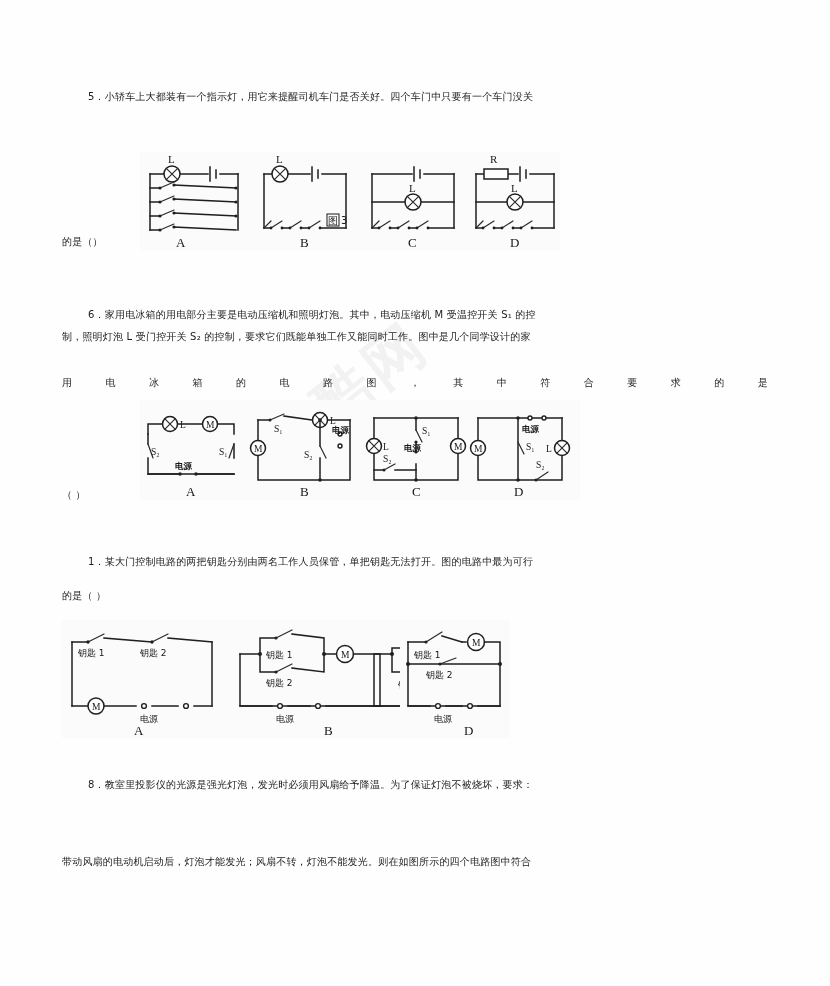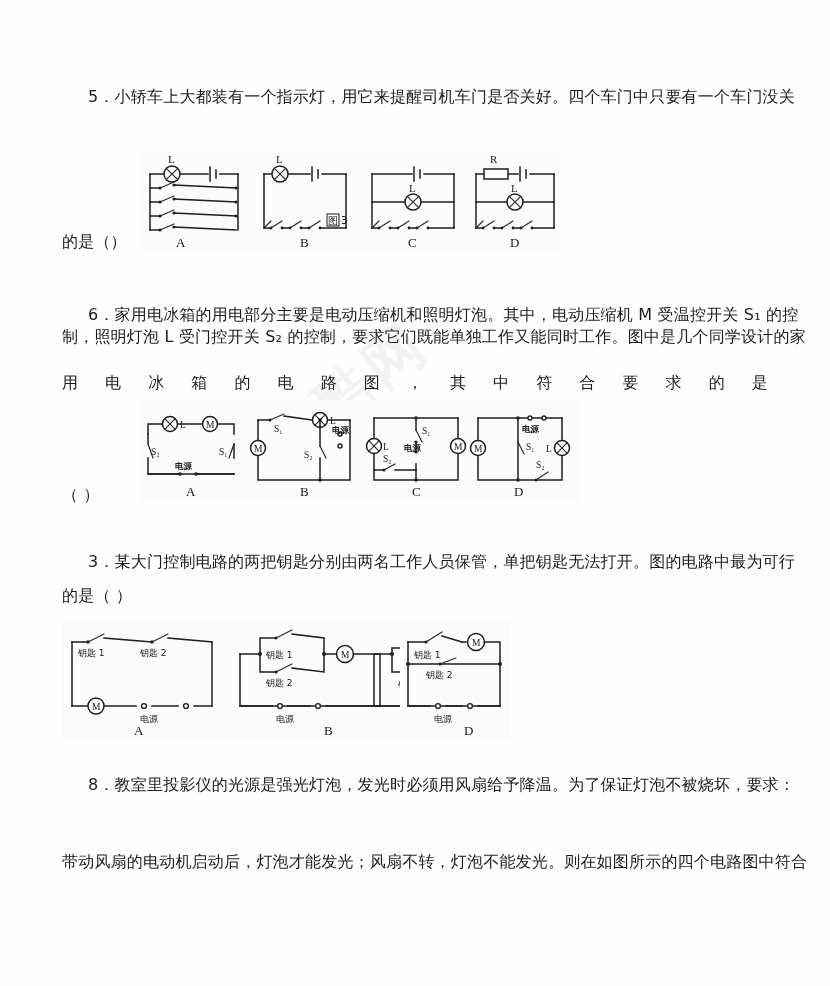--- a/index.html
+++ b/index.html
@@ -16,21 +16,21 @@
     overflow: hidden;
   }
   .page {
     position: absolute;
     inset: 0;
     background: #fefefe;
   }
   
   .qtext {
     position: absolute;
-    font-size: 16px;
+    font-size: 10px;
     line-height: 34px;
     letter-spacing: 0.2px;
     color: #1c1c1c;
     white-space: nowrap;
   }
   .spread {
     display: flex;
     justify-content: space-between;
   }
   .spread span { display: inline-block; }
@@ -363,21 +363,21 @@
         <text class="lbl-cn" x="382" y="32">电源</text>
 
         <path class="wire-thin" d="M396 80 L408 72"></path>
         <circle class="node" cx="396" cy="80" r="1.5"></circle>
         <text class="lbl-sm" x="396" y="68">S₂</text>
         <text class="lbl-opt" x="374" y="96">D</text>
       </g>
     </svg>
   </div>
 
-  <div class="qtext" style="left:88px; top:545px;">3．某大门控制电路的两把钥匙分别由两名工作人员保管，单把钥匙无法打开。图的电路中最为可行</div>
+  <div class="qtext" style="left:88px; top:545px;">1．某大门控制电路的两把钥匙分别由两名工作人员保管，单把钥匙无法打开。图的电路中最为可行</div>
   <div class="qtext" style="left:62px; top:579px;">的是（    ）</div>
 
   <div class="figband" style="left:62px; top:620px; width:440px; height:118px;">
     <svg width="440" height="118" viewBox="0 0 440 118">
 
       <g>
         <path class="wire" d="M10 22 L26 22 M42 18 L90 22 M106 18 L150 22"></path>
         <path class="wire-thin" d="M26 22 L42 14 M90 22 L106 14"></path>
         <circle class="node" cx="26" cy="22" r="1.7"></circle>
         <circle class="node" cx="90" cy="22" r="1.7"></circle>

